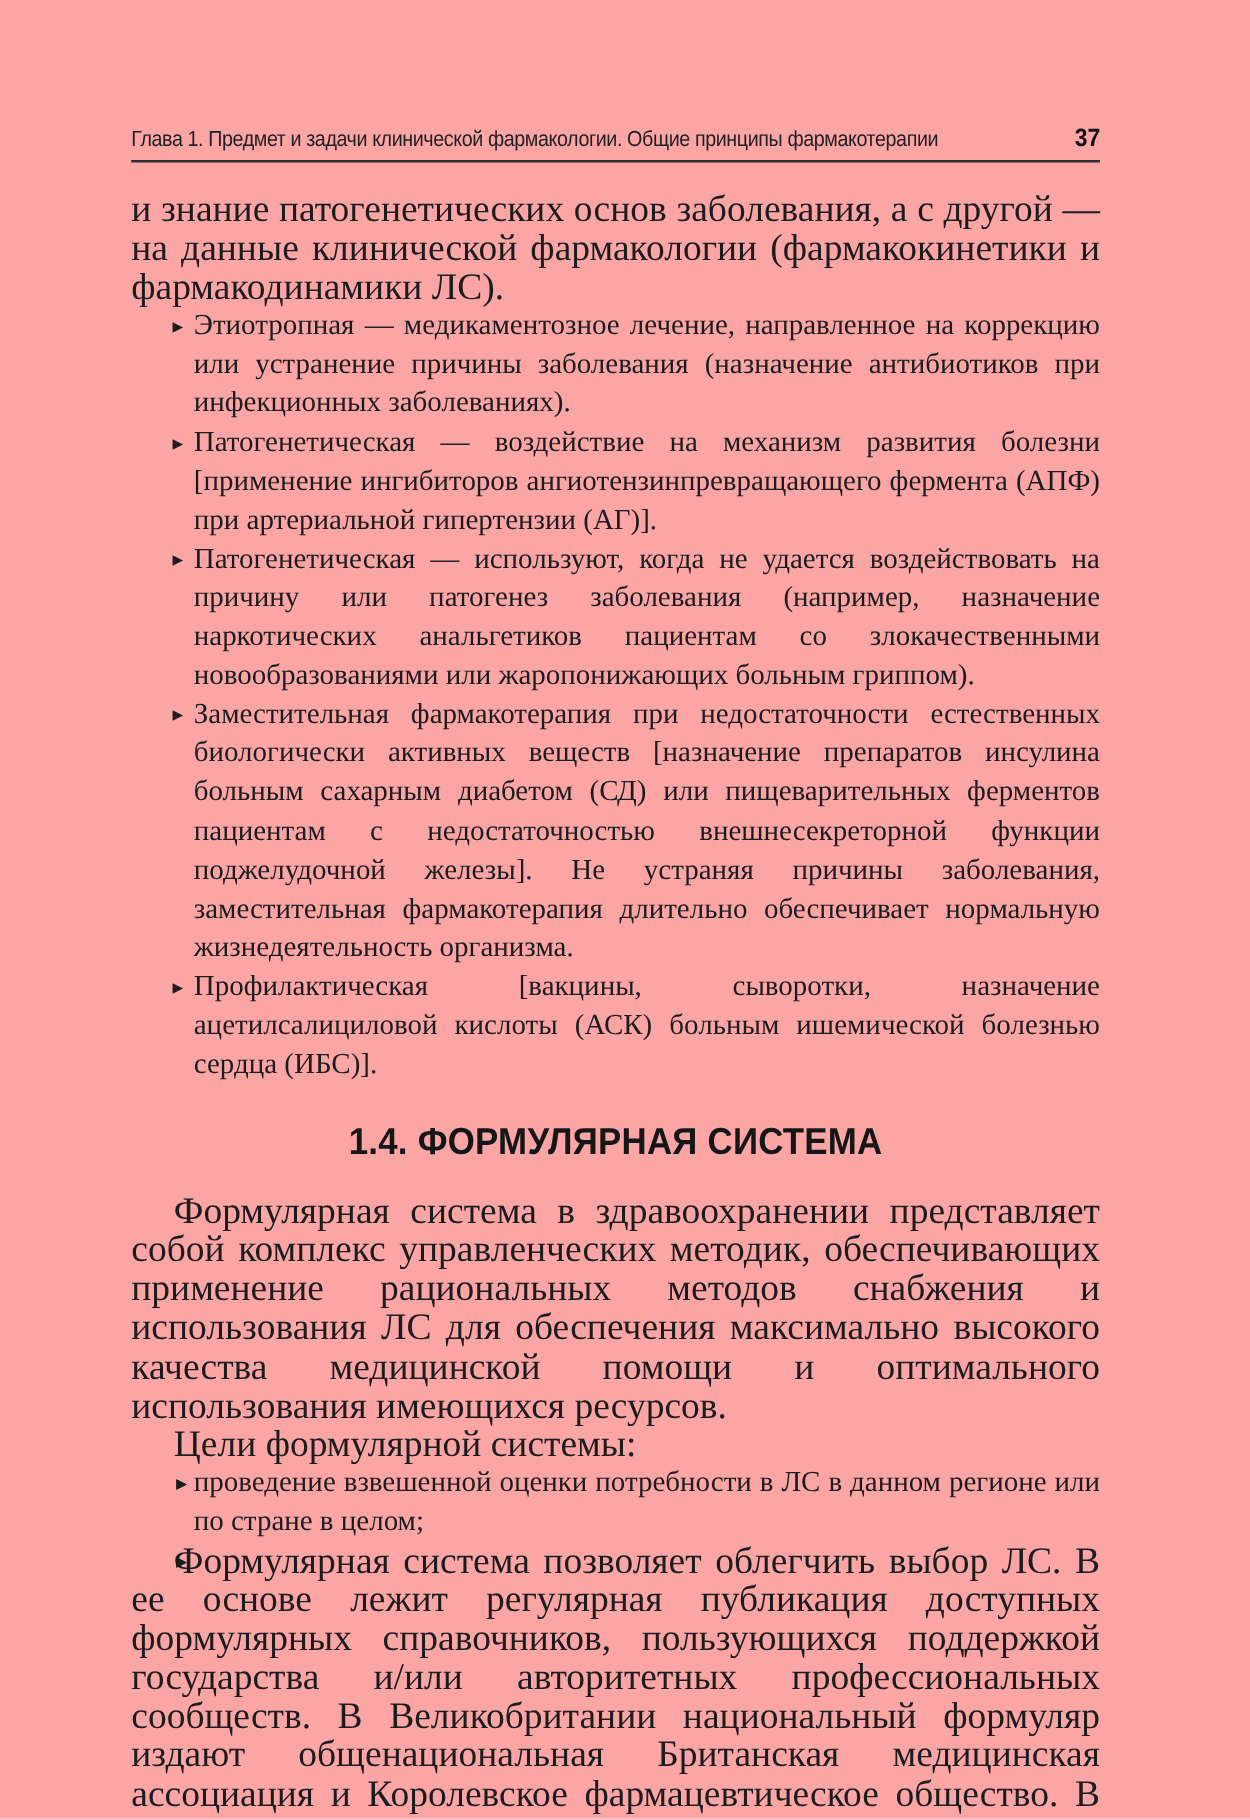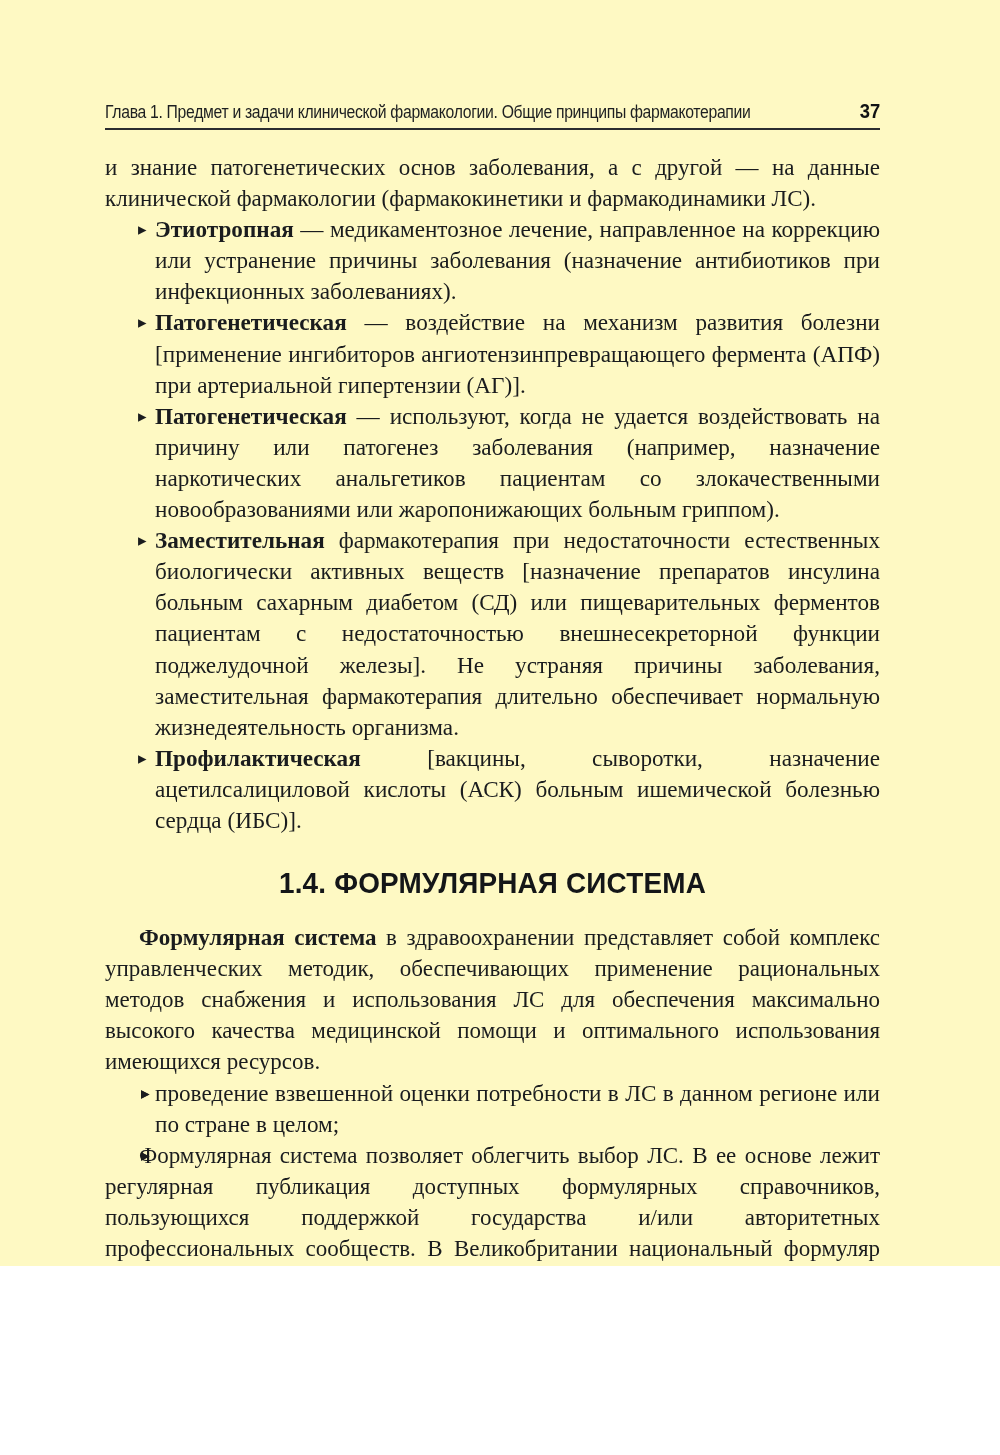--- a/index.html
+++ b/index.html
@@ -4,22 +4,22 @@
 <title>Page 37</title>
 <style>
   html, body {
     margin: 0;
     padding: 0;
     background: #ffffff;
   }
   .page {
     position: relative;
     width: 1000px;
-    height: 1266px;
-    background: #fef9c3;
+    height: 1455px;
+    background: #fca5a5;
     overflow: hidden;
     font-family: "Liberation Serif", "DejaVu Serif", serif;
     color: #16181a;
   }
 
   
   .running-head {
     position: absolute;
     left: 105px;
     top: 100px;
@@ -52,31 +52,31 @@
   
   .text-frame {
     position: absolute;
     left: 105px;
     top: 152px;
     width: 775px;
   }
 
   p.body {
     margin: 0;
-    font-size: 23px;
+    font-size: 30px;
     line-height: 31.1px;
     text-align: justify;
     text-justify: inter-word;
     hyphens: manual;
     color: #1a1c1e;
   }
   p.body.indent { text-indent: 34px; }
   p.body.noindent { text-indent: 0; }
 
-  b.run-in { font-weight: bold; }
+  b.run-in { font-weight: normal; }
 
   
   ul.bullets {
     margin: 0;
     padding: 0;
     list-style: none;
   }
   ul.bullets > li {
     position: relative;
     font-size: 23.2px;
@@ -158,20 +158,21 @@
     </ul>
 
     <div class="gap-head-top"></div>
     <h2 class="section-heading">1.4. ФОРМУЛЯРНАЯ СИСТЕМА</h2>
     <div class="gap-head-bottom"></div>
 
     <p class="body indent">
       <b class="run-in">Формулярная система</b><span> в здравоохранении представляет собой комплекс управленческих методик, обеспечивающих применение рациональных методов снабжения и использования ЛС для обеспечения максимально высокого качества медицинской помощи и оптимального использования имеющихся ресурсов.</span>
     </p>
 
+    <p class="body indent">Цели формулярной системы:</p>
 
     <ul class="bullets lvl-b">
 
       <li>
         <span class="marker">▸</span>
       </li>
 
       <li>
         <span class="marker">▸</span>
         <span>проведение взвешенной оценки потребности в ЛС в данном регионе или по стране в целом;</span>

